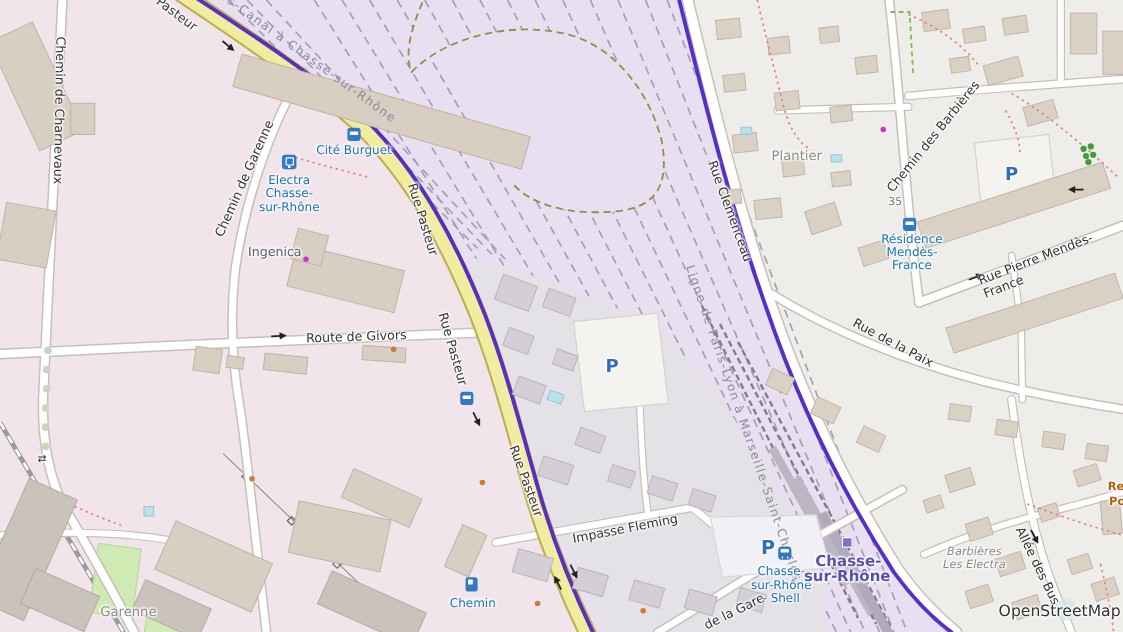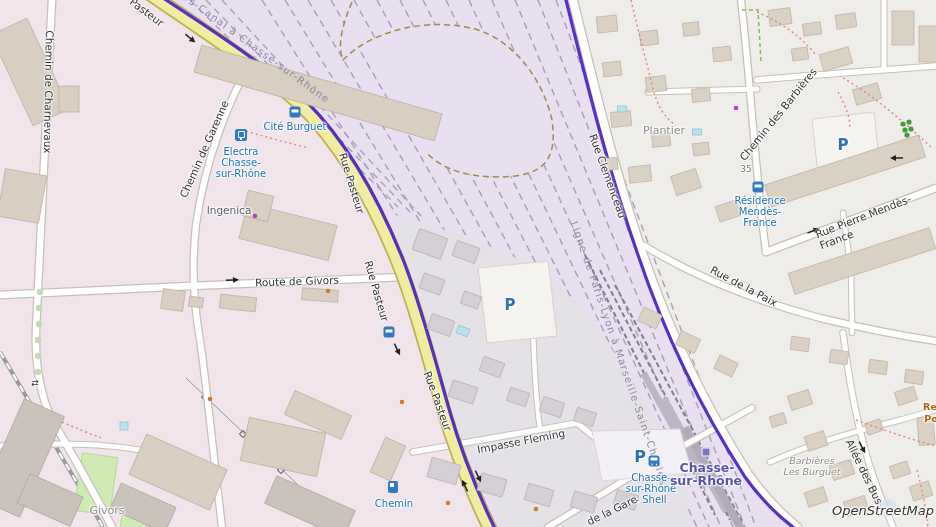--- a/index.html
+++ b/index.html
@@ -13,21 +13,21 @@
   .rail-lab{font-size:10px;color:#8d89a0;letter-spacing:1.2px;}
   .place{font-size:11px;color:#8c8c8c;}
   .company{font-size:10.5px;color:#55606a;}
   .resid{font-size:9.5px;color:#8a8a8a;font-style:italic;}
   .shoplab{font-size:9.5px;color:#b06010;font-weight:bold;}
   .hnum{font-size:9px;color:#777;text-align:right;}
   .transit{font-size:10px;color:#1b72b8;}
   .station-lab{font-size:12.5px;color:#5752ae;font-weight:bold;}
   .p-icon{font-weight:bold;color:#2e6fb8;font-size:15px;}
   .p-icon.big{font-size:16px;}
-  .attrib{font-size:13px;color:#333;font-style:italic;}
+  .attrib{font-size:13px;color:#333;}
   .xing{font-size:9px;color:#333;}
   .icon{position:absolute;transform:translate(-50%,-50%);}
   .icon-bus{width:11px;height:11px;border-radius:2.5px;background:#2f7ac2;}
   .icon-bus::after{content:"";position:absolute;left:1.8px;right:1.8px;top:2.6px;height:3px;background:#fff;border-radius:.5px;}
   .icon-ev{width:12px;height:12px;border-radius:2.5px;background:#2f7ac2;}
   .icon-ev::after{content:"";position:absolute;left:3.4px;top:2.4px;width:4.6px;height:4.6px;border:1.2px solid #fff;border-radius:1px;}
   .icon-ev::before{content:"";position:absolute;left:5.4px;top:8.6px;width:1.6px;height:2.4px;background:#fff;}
   .icon-fuel{width:10px;height:12px;border-radius:2px;background:#2f7ac2;}
   .icon-fuel::after{content:"";position:absolute;left:2px;top:2.2px;width:4.4px;height:3.4px;background:#fff;border-radius:.5px;}
   .icon-train{width:11px;height:11px;border-radius:3px;background:#2f7ac2;}
@@ -335,23 +335,23 @@
 <div class="lab street" style="left:778px;top:114px;--r:-51deg">Chemin des Barbières</div>
 <div class="lab street" style="left:744px;top:286px;--r:28deg">Rue de la Paix</div>
 <div class="street anchor" style="position:absolute;left:818px;top:228px;--r:-21deg;text-shadow:0 0 2px #fff,0 0 3px #fff,1px 1px 2px #fff;">Rue Pierre Mendès-France</div>
 <div class="street anchor" style="position:absolute;left:849px;top:434px;--r:64deg;text-shadow:0 0 2px #fff,0 0 3px #fff,1px 1px 2px #fff;">Allée des Bus</div>
 
 <div class="rail-lab anchor" style="position:absolute;left:118px;top:-58px;--r:36deg;">Ligne de Givors-Canal à Chasse-sur-Rhône</div>
 <div class="rail-lab anchor" style="position:absolute;left:574px;top:216px;--r:71deg;">Ligne de Paris-Lyon à Marseille-Saint-Charles</div>
 
 <div class="lab company" style="left:229px;top:210px">Ingenica</div>
 <div class="lab place" style="left:664px;top:130px">Plantier</div>
-<div class="lab place" style="left:107px;top:510px">Givors</div>
+<div class="lab place" style="left:107px;top:510px">Garenne</div>
 <div class="lab resid" style="left:812px;top:460px">Barbières</div>
-<div class="lab resid" style="left:812px;top:471px">Les Burguet</div>
+<div class="lab resid" style="left:812px;top:471px">Les Electra</div>
 <div class="lab shoplab" style="left:930px;top:406px">Re</div>
 <div class="lab shoplab" style="left:931px;top:418px">Po</div>
 <div class="lab hnum" style="left:746px;top:169px">35</div>
 
 <div class="icon icon-bus" style="left:295px;top:112px"></div>
 <div class="lab transit" style="left:295px;top:126px">Cité Burguet</div>
 <div class="icon icon-ev" style="left:241px;top:135px"></div>
 <div class="lab transit" style="left:241px;top:151px">Electra</div>
 <div class="lab transit" style="left:241px;top:162px">Chasse-</div>
 <div class="lab transit" style="left:241px;top:173px">sur-Rhône</div>

